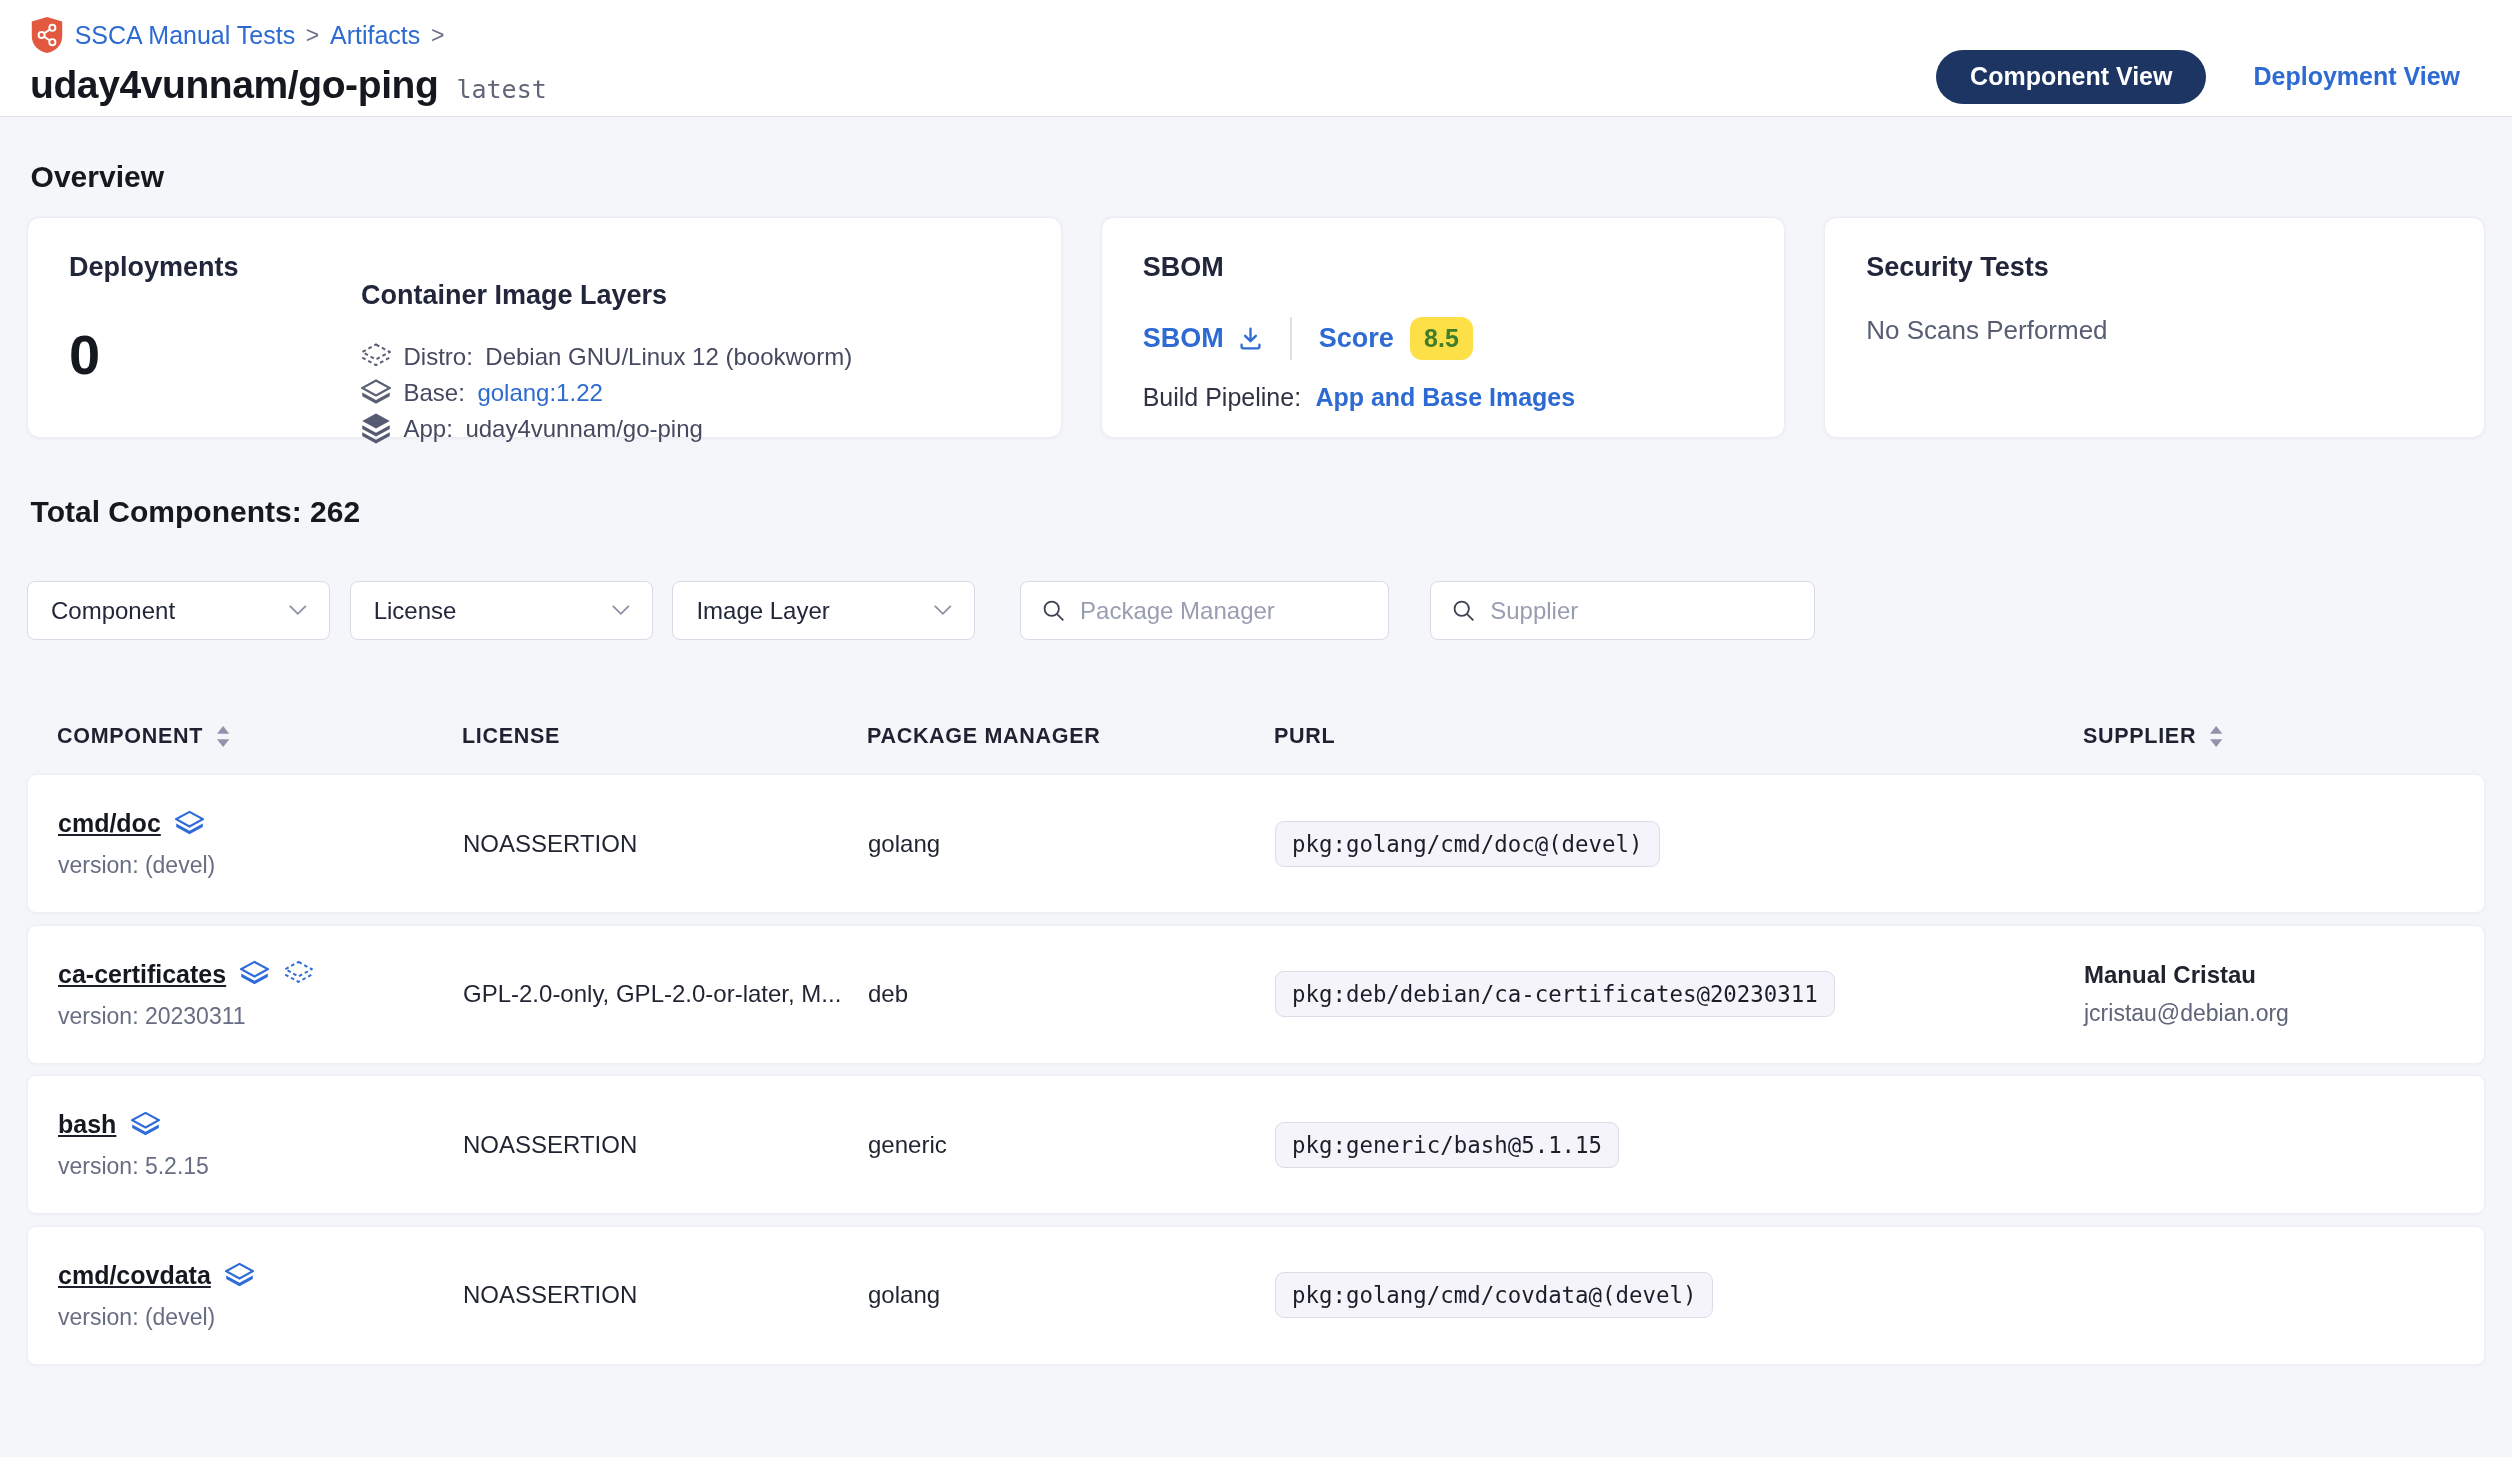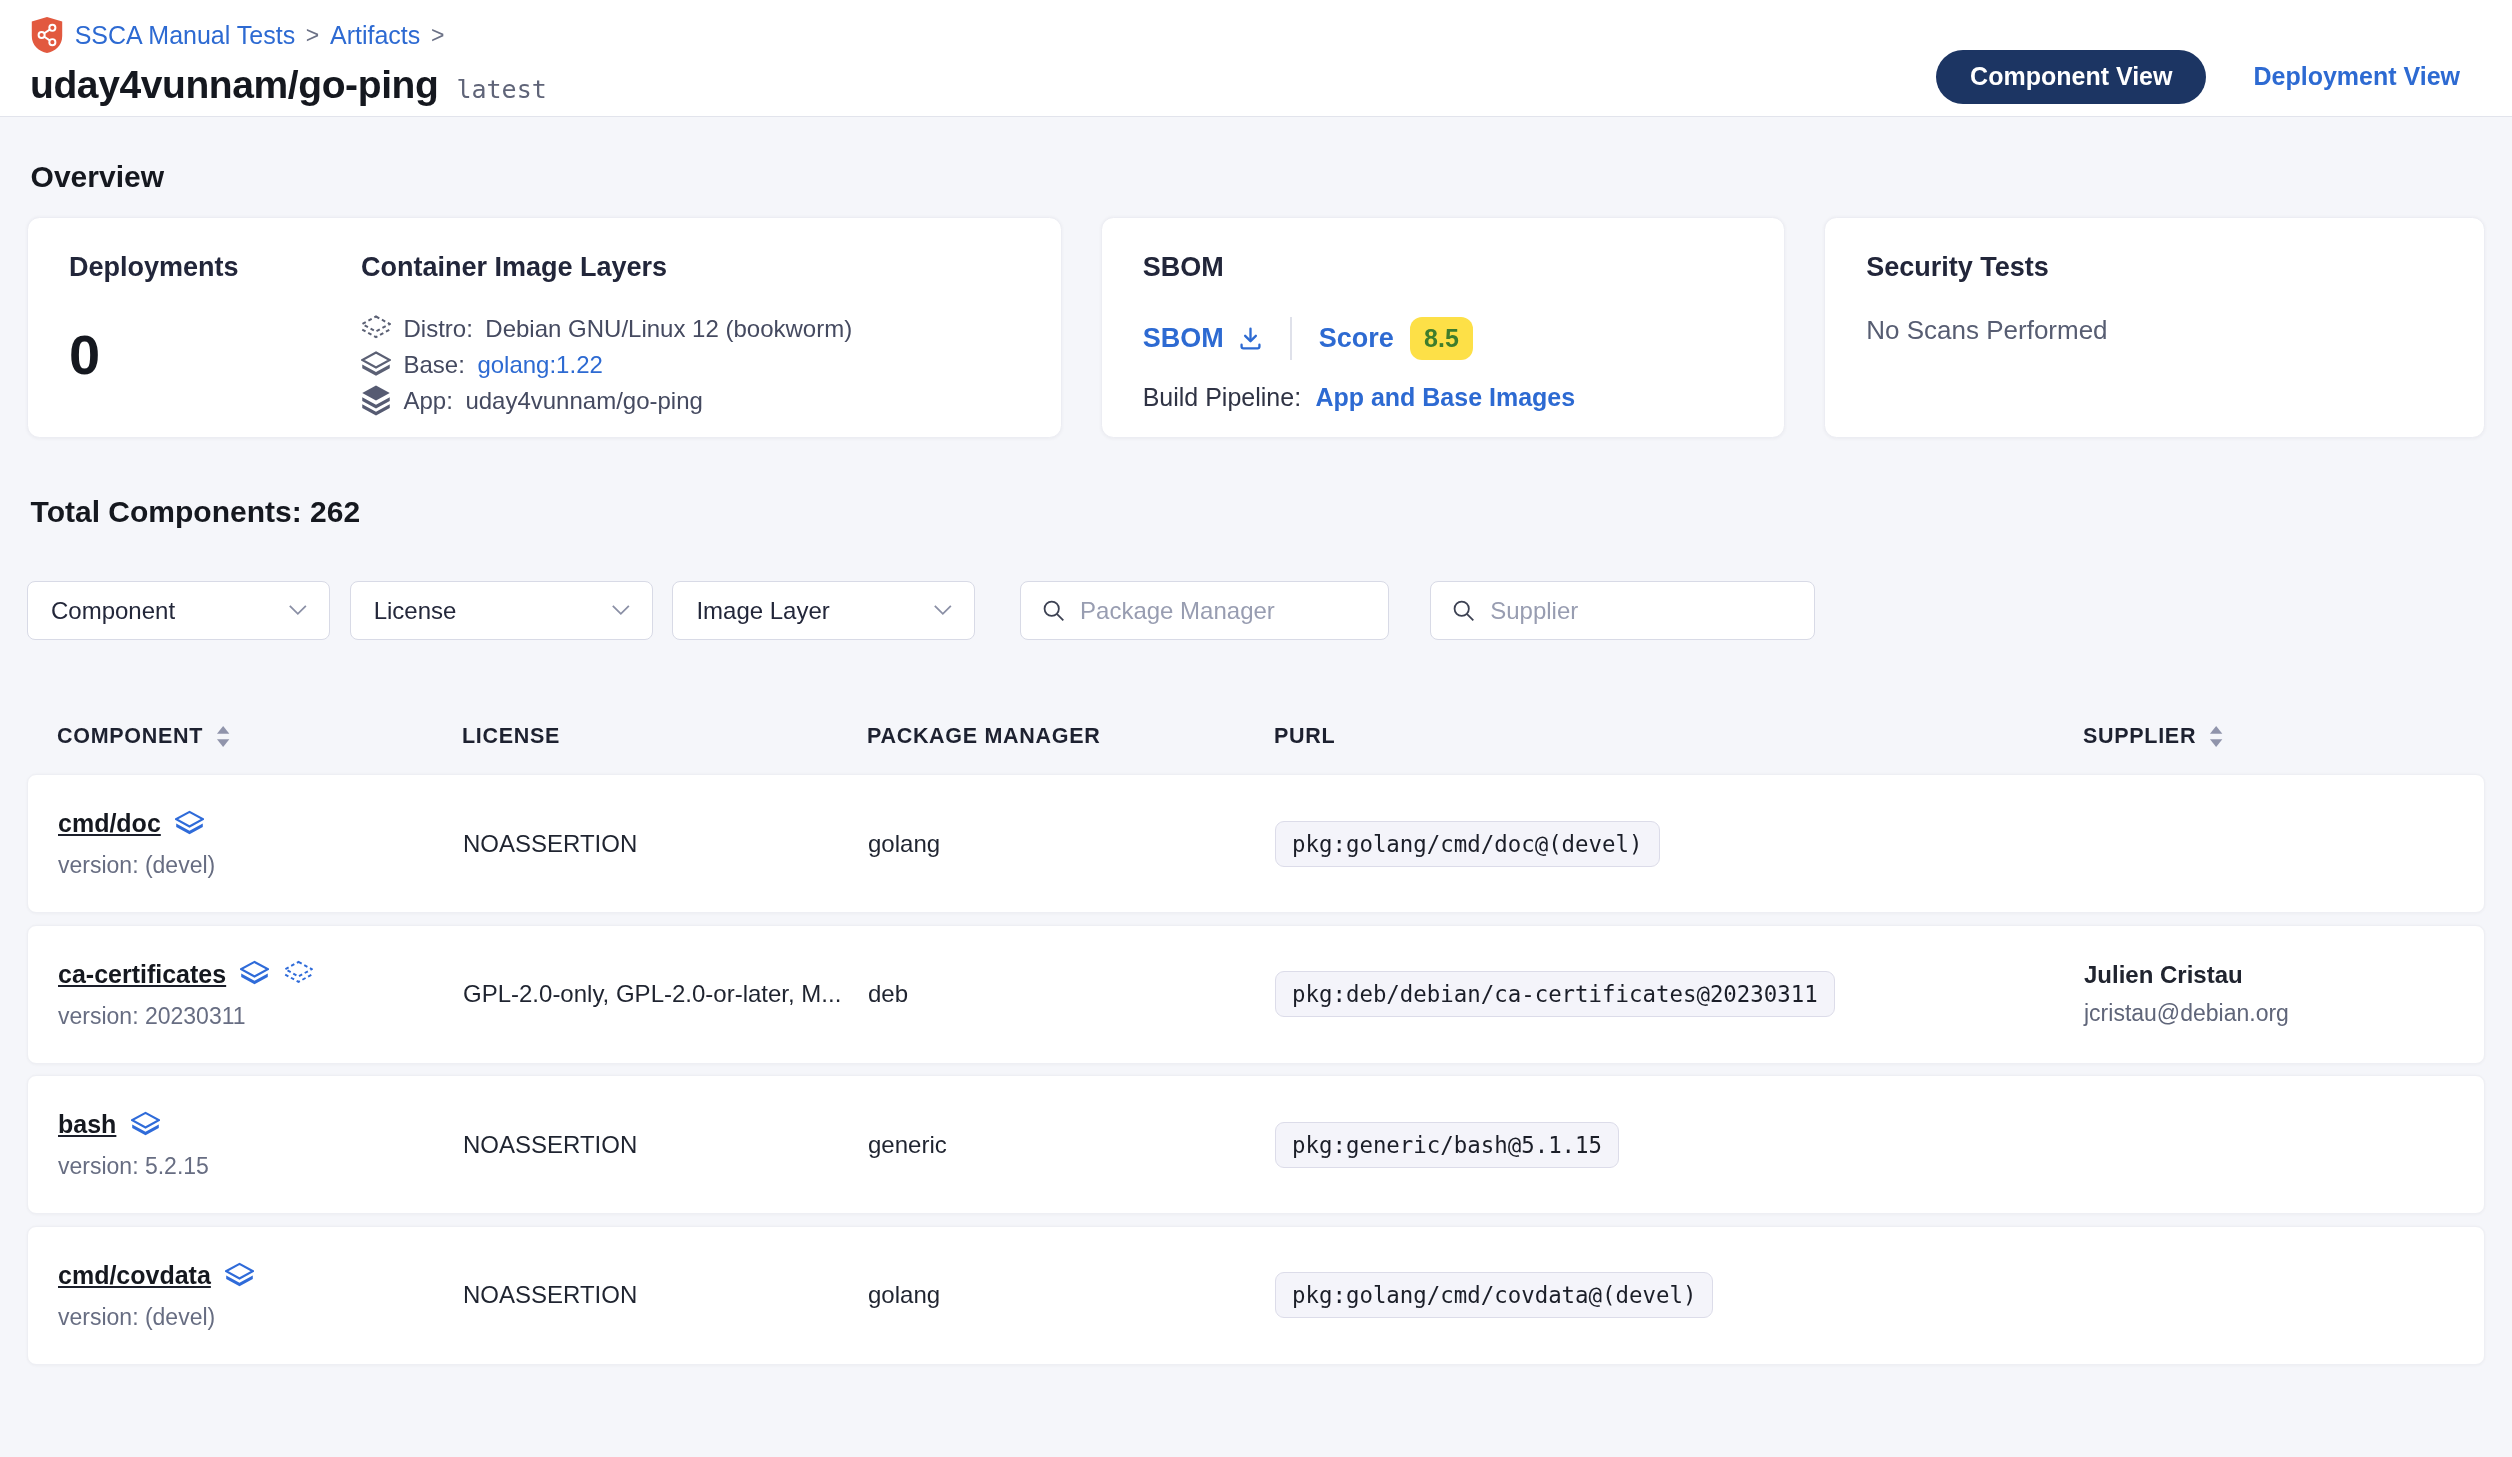--- a/index.html
+++ b/index.html
@@ -42,21 +42,21 @@
   .cards-row { display:flex; gap:39px; }
   .card {
     background:#ffffff; border:0.9px solid #ecedf3; border-radius:12.5px;
     box-shadow:0 0.9px 3.6px rgba(40,41,61,0.05);
     padding:34px 41px; height:221px;
   }
   .card-title { font-size:27px; font-weight:700; color:#22263a; }
   .card-deploy-layers { width:1040px; display:flex; }
   .deploy-col { width:292px; display:flex; flex-direction:column; }
   .deploy-count { font-size:56px; font-weight:700; color:#15181f; margin-top:39px; }
-  .layers-col { flex:1; }
+  .layers-col { flex:1;margin-top:28px; }
   .layer-list { margin-top:29px; display:flex; flex-direction:column; gap:2px; }
   .layer-item { display:flex; align-items:center; gap:12.5px; font-size:24px; color:#454a60; }
   .layer-item .lbl { color:#454a60; }
   .inline-link { color:#2d6ad2; text-decoration:none; cursor:pointer; }
 
   .card-sbom { width:688px; }
   .sbom-actions { display:flex; align-items:center; margin-top:34px; }
   .sbom-link { display:flex; align-items:center; gap:14.3px; color:#2d6ad2; font-size:27px; font-weight:700; cursor:pointer; }
   .vdivider { width:1.8px; height:43px; background:#dfe1ea; margin:0 27px; }
   .score-label { color:#2d6ad2; font-size:27px; font-weight:700; margin-right:16px; }
@@ -325,21 +325,21 @@
             <polygon points="12,1 23,7 12,13 1,7" fill="none" stroke="#2f6bd9" stroke-width="1.6" stroke-dasharray="3 2.4"></polygon>
             <polyline points="1,11.5 12,17.5 23,11.5" fill="none" stroke="#2f6bd9" stroke-width="1.6" stroke-dasharray="3 2.4"></polyline>
           </svg>
         </div>
         <span class="comp-version">version: 20230311</span>
       </div>
       <div class="cell-text cell-license">GPL-2.0-only, GPL-2.0-or-later, M...</div>
       <div class="cell-text">deb</div>
       <div><span class="purl-chip mono">pkg:deb/debian/ca-certificates@20230311</span></div>
       <div class="sup-cell">
-        <span class="sup-name">Julien Cristau</span>
+        <span class="sup-name">Manual Cristau</span>
         <span class="sup-email">jcristau@debian.org</span>
       </div>
     </div>
 
     <div class="tbl-grid row-card">
       <div class="comp-cell">
         <div class="comp-name-line">
           <span class="comp-name">bash</span>
           <svg class="licon-sm" viewBox="0 0 24 22" style="fill:#2f6bd9;stroke:#2f6bd9">
             <polygon points="12,1 23,7 12,13 1,7" fill="none" stroke-width="1.8"></polygon>

